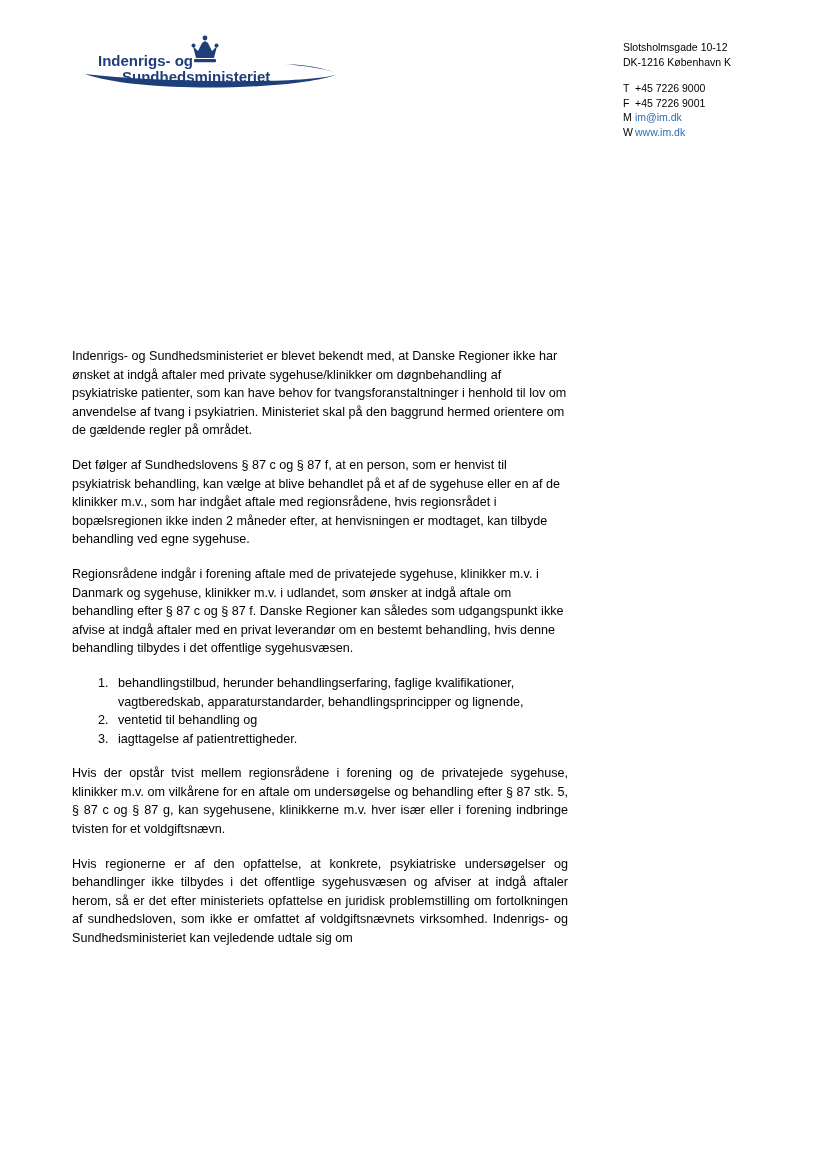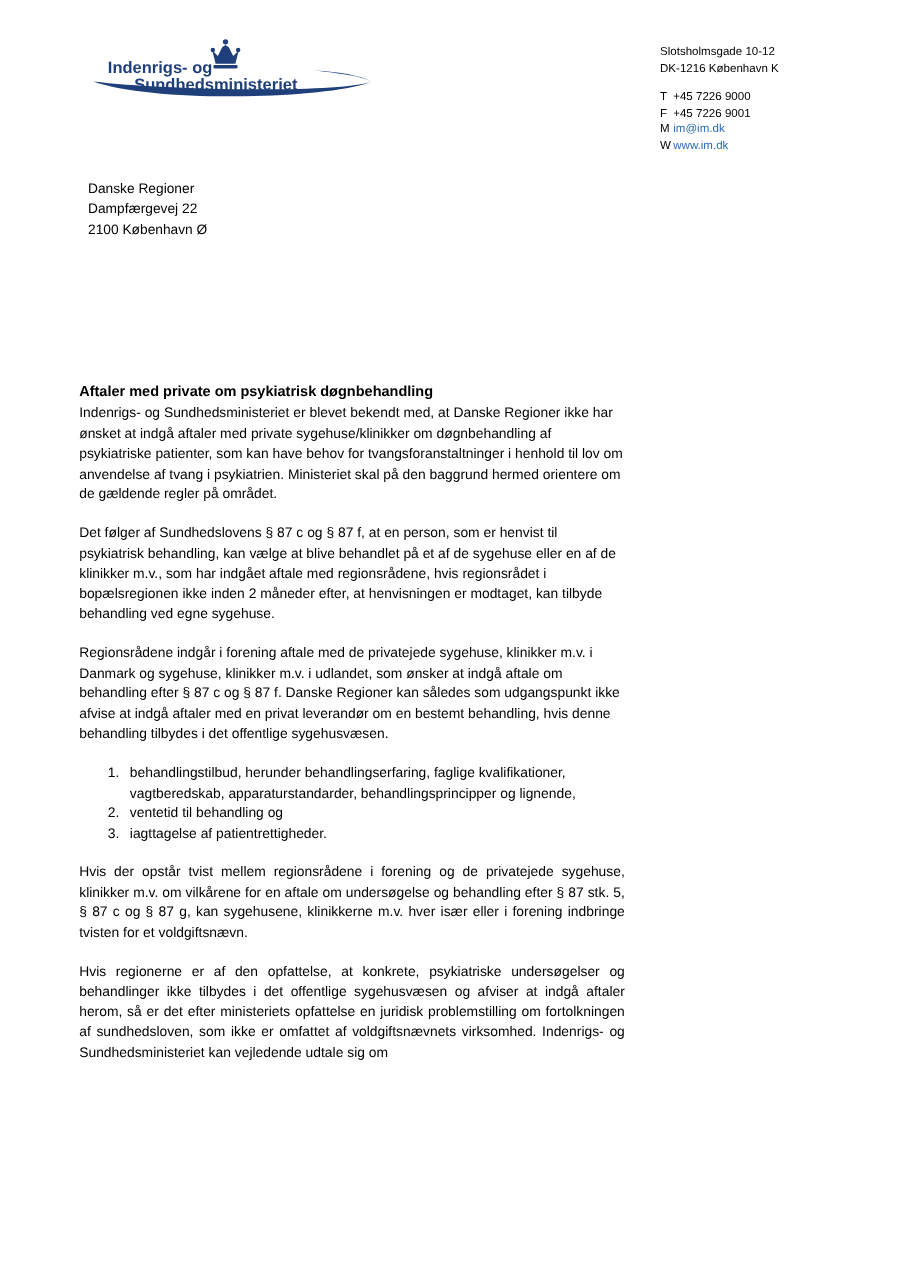--- a/index.html
+++ b/index.html
@@ -34,21 +34,21 @@
   .sender-block {
     position: absolute;
     left: 600px;
     top: 40px;
     width: 200px;
     font-size: 10.5px;
     line-height: 14.5px;
     color: #000;
   }
   .sender-block .gap { height: 12px; }
-  .sender-line { white-space: nowrap; }
+  .sender-line { white-space: nowrap; margin-left: 23px; }
   .sender-line .label {
     display: inline-block;
     width: 12px;
   }
   .sender-line a.mail,
   .sender-line a.web {
     color: #2b6cb5;
     text-decoration: none;
   }
 
@@ -132,29 +132,23 @@
   <div class="sender-block">
     <div class="sender-line">Slotsholmsgade 10-12</div>
     <div class="sender-line">DK-1216 København K</div>
     <div class="gap"></div>
     <div class="sender-line"><span class="label">T</span><span>+45 7226 9000</span></div>
     <div class="sender-line"><span class="label">F</span><span>+45 7226 9001</span></div>
     <div class="sender-line"><span class="label">M</span><a class="mail" href="#">im@im.dk</a></div>
     <div class="sender-line"><span class="label">W</span><a class="web" href="#">www.im.dk</a></div>
   </div>
 
-  <div class="recipient">
-    <div>Danske Regioner</div>
-    <div>Dampfærgevej 22</div>
-    <div>2100 København Ø</div>
-  </div>
 
 
   <div class="body">
-    <h1 class="doc-title">Aftaler med private om psykiatrisk døgnbehandling</h1>
 
     <p class="para first">Indenrigs- og Sundhedsministeriet er blevet bekendt med, at Danske Regioner ikke har ønsket at indgå aftaler med private sygehuse/klinikker om døgnbehandling af psykiatriske patienter, som kan have behov for tvangsforanstaltninger i henhold til lov om anvendelse af tvang i psykiatrien. Ministeriet skal på den baggrund hermed orientere om de gældende regler på området.</p>
     <p class="para">Det følger af Sundhedslovens § 87 c og § 87 f, at en person, som er henvist til psykiatrisk behandling, kan vælge at blive behandlet på et af de sygehuse eller en af de klinikker m.v., som har indgået aftale med regionsrådene, hvis regionsrådet i bopælsregionen ikke inden 2 måneder efter, at henvisningen er modtaget, kan tilbyde behandling ved egne sygehuse.</p>
     <p class="para">Regionsrådene indgår i forening aftale med de privatejede sygehuse, klinikker m.v. i Danmark og sygehuse, klinikker m.v. i udlandet, som ønsker at indgå aftale om behandling efter § 87 c og § 87 f. Danske Regioner kan således som udgangspunkt ikke afvise at indgå aftaler med en privat leverandør om en bestemt behandling, hvis denne behandling tilbydes i det offentlige sygehusvæsen.</p>
 
     <ol class="numlist">
       <li>behandlingstilbud, herunder behandlingserfaring, faglige kvalifikationer, vagtberedskab, apparaturstandarder, behandlingsprincipper og lignende,</li>
       <li>ventetid til behandling og</li>
       <li>iagttagelse af patientrettigheder.</li>
     </ol>

